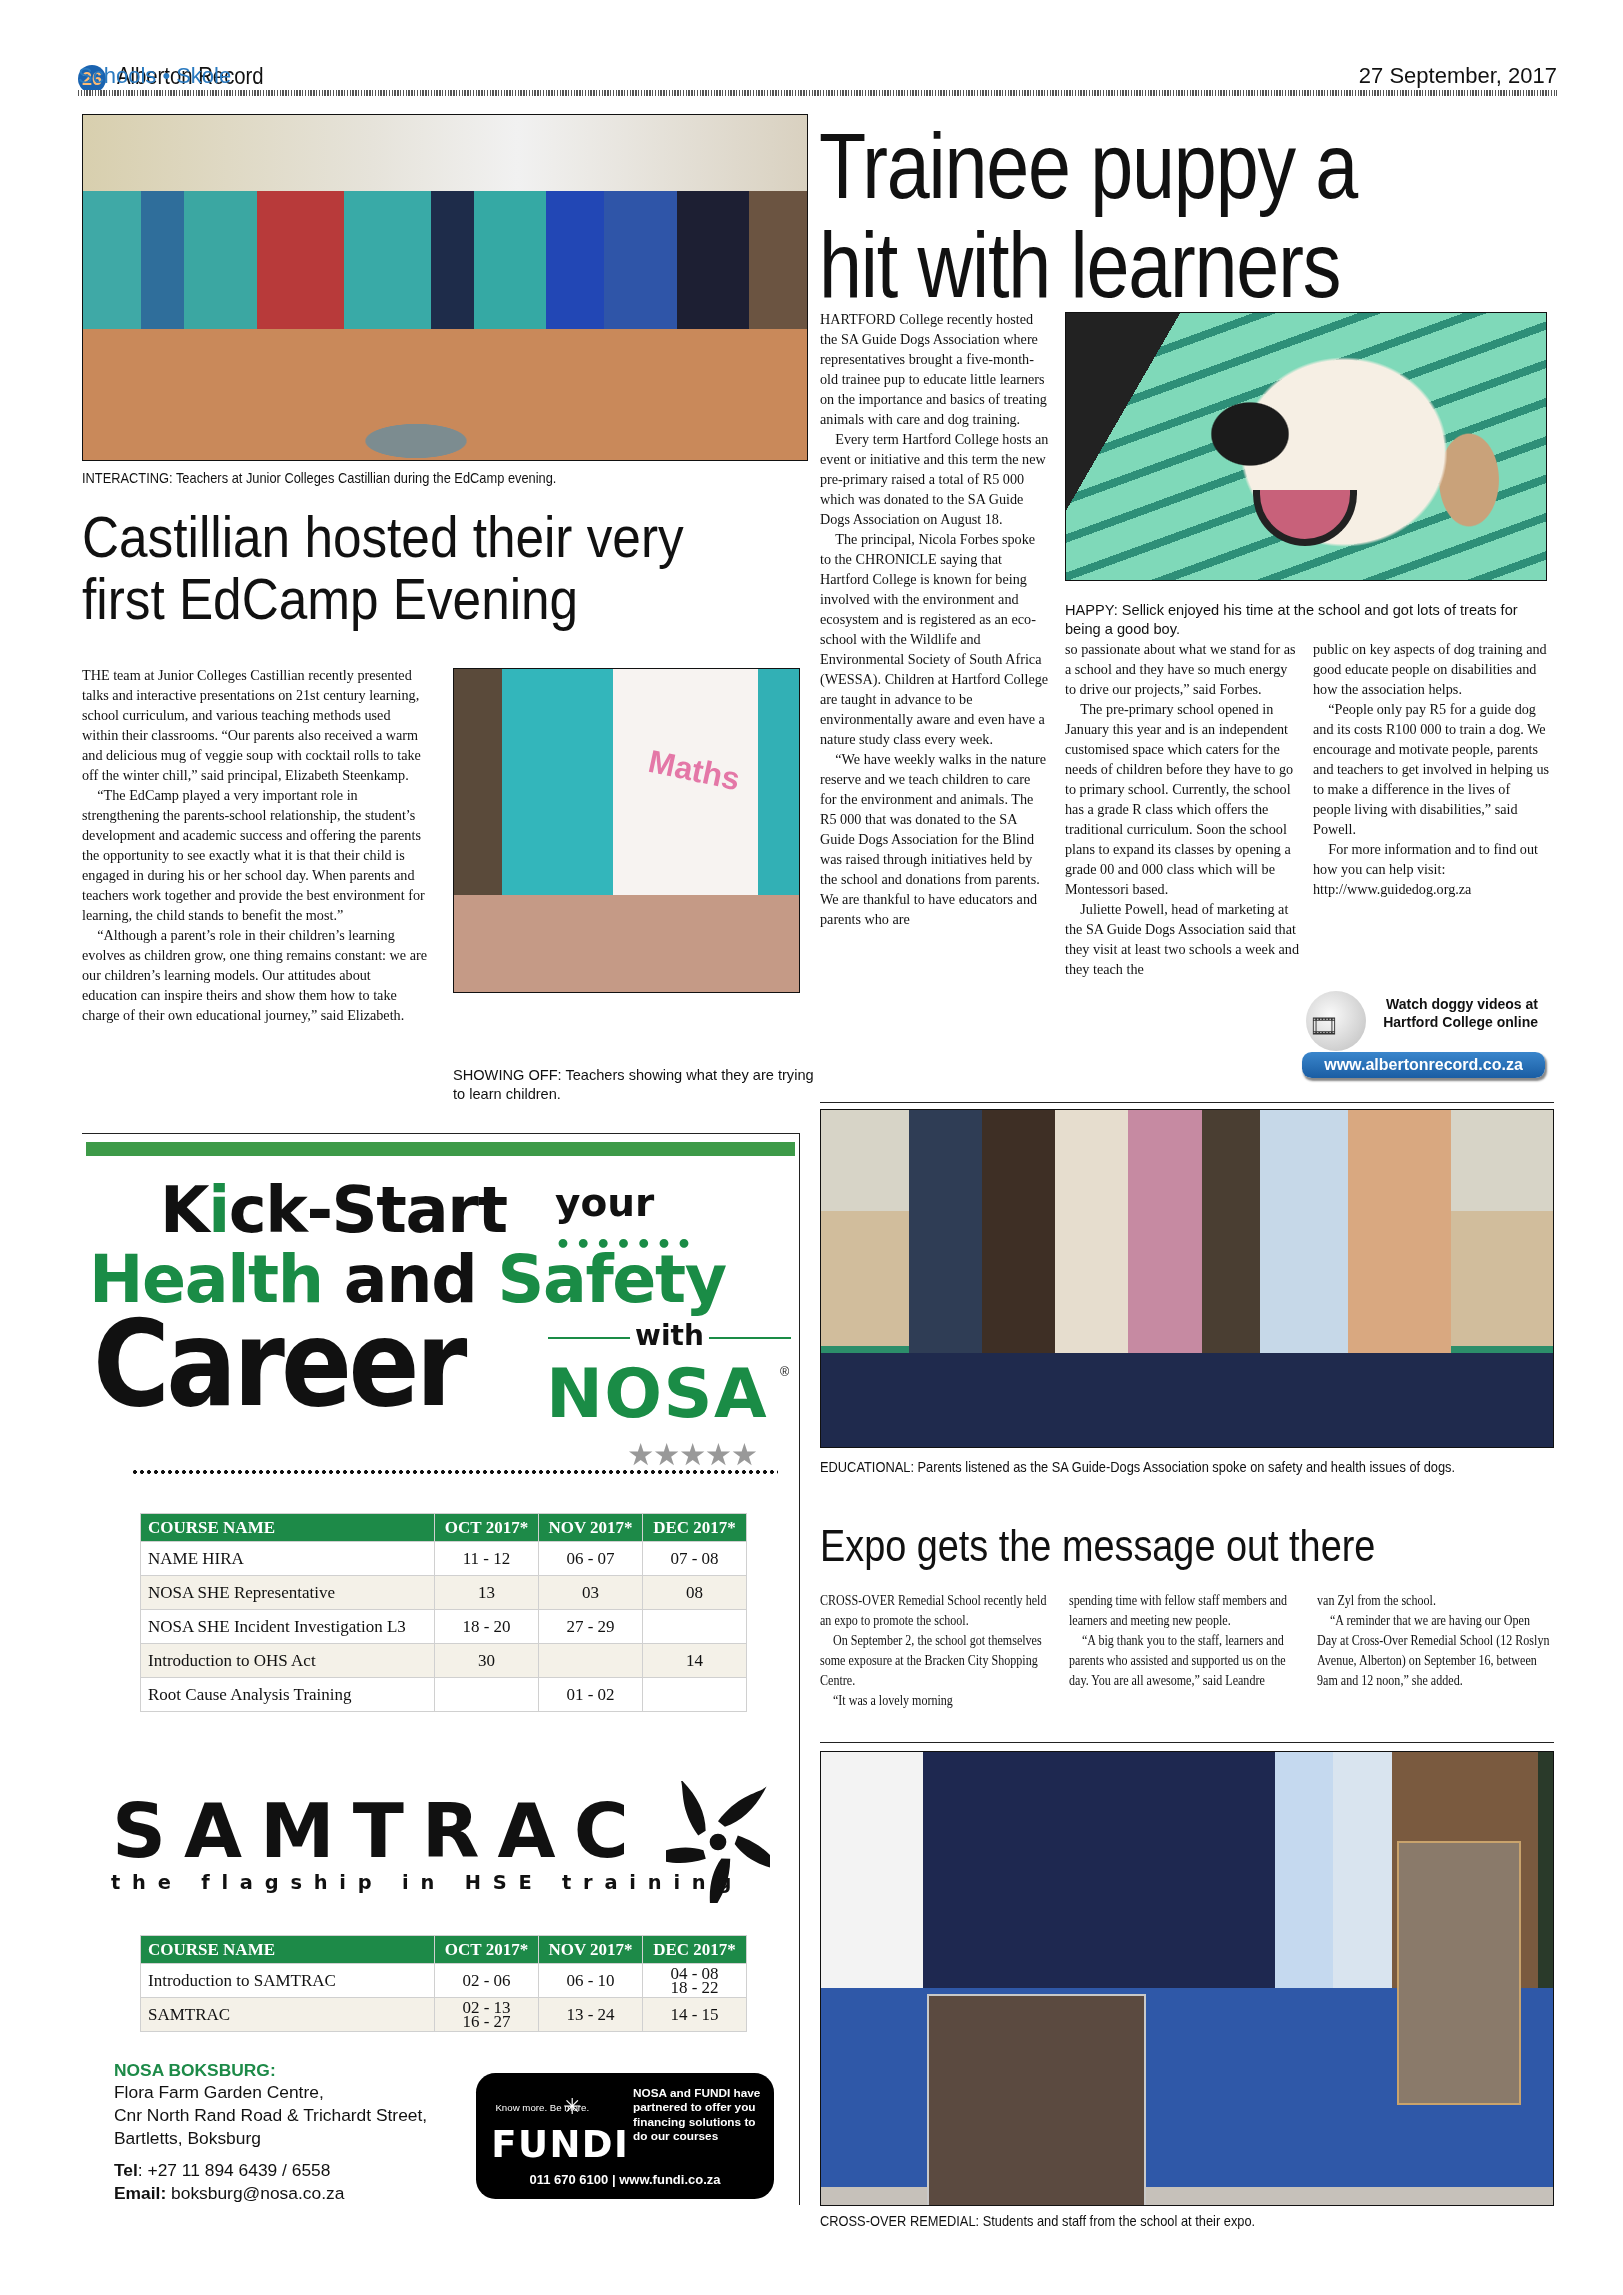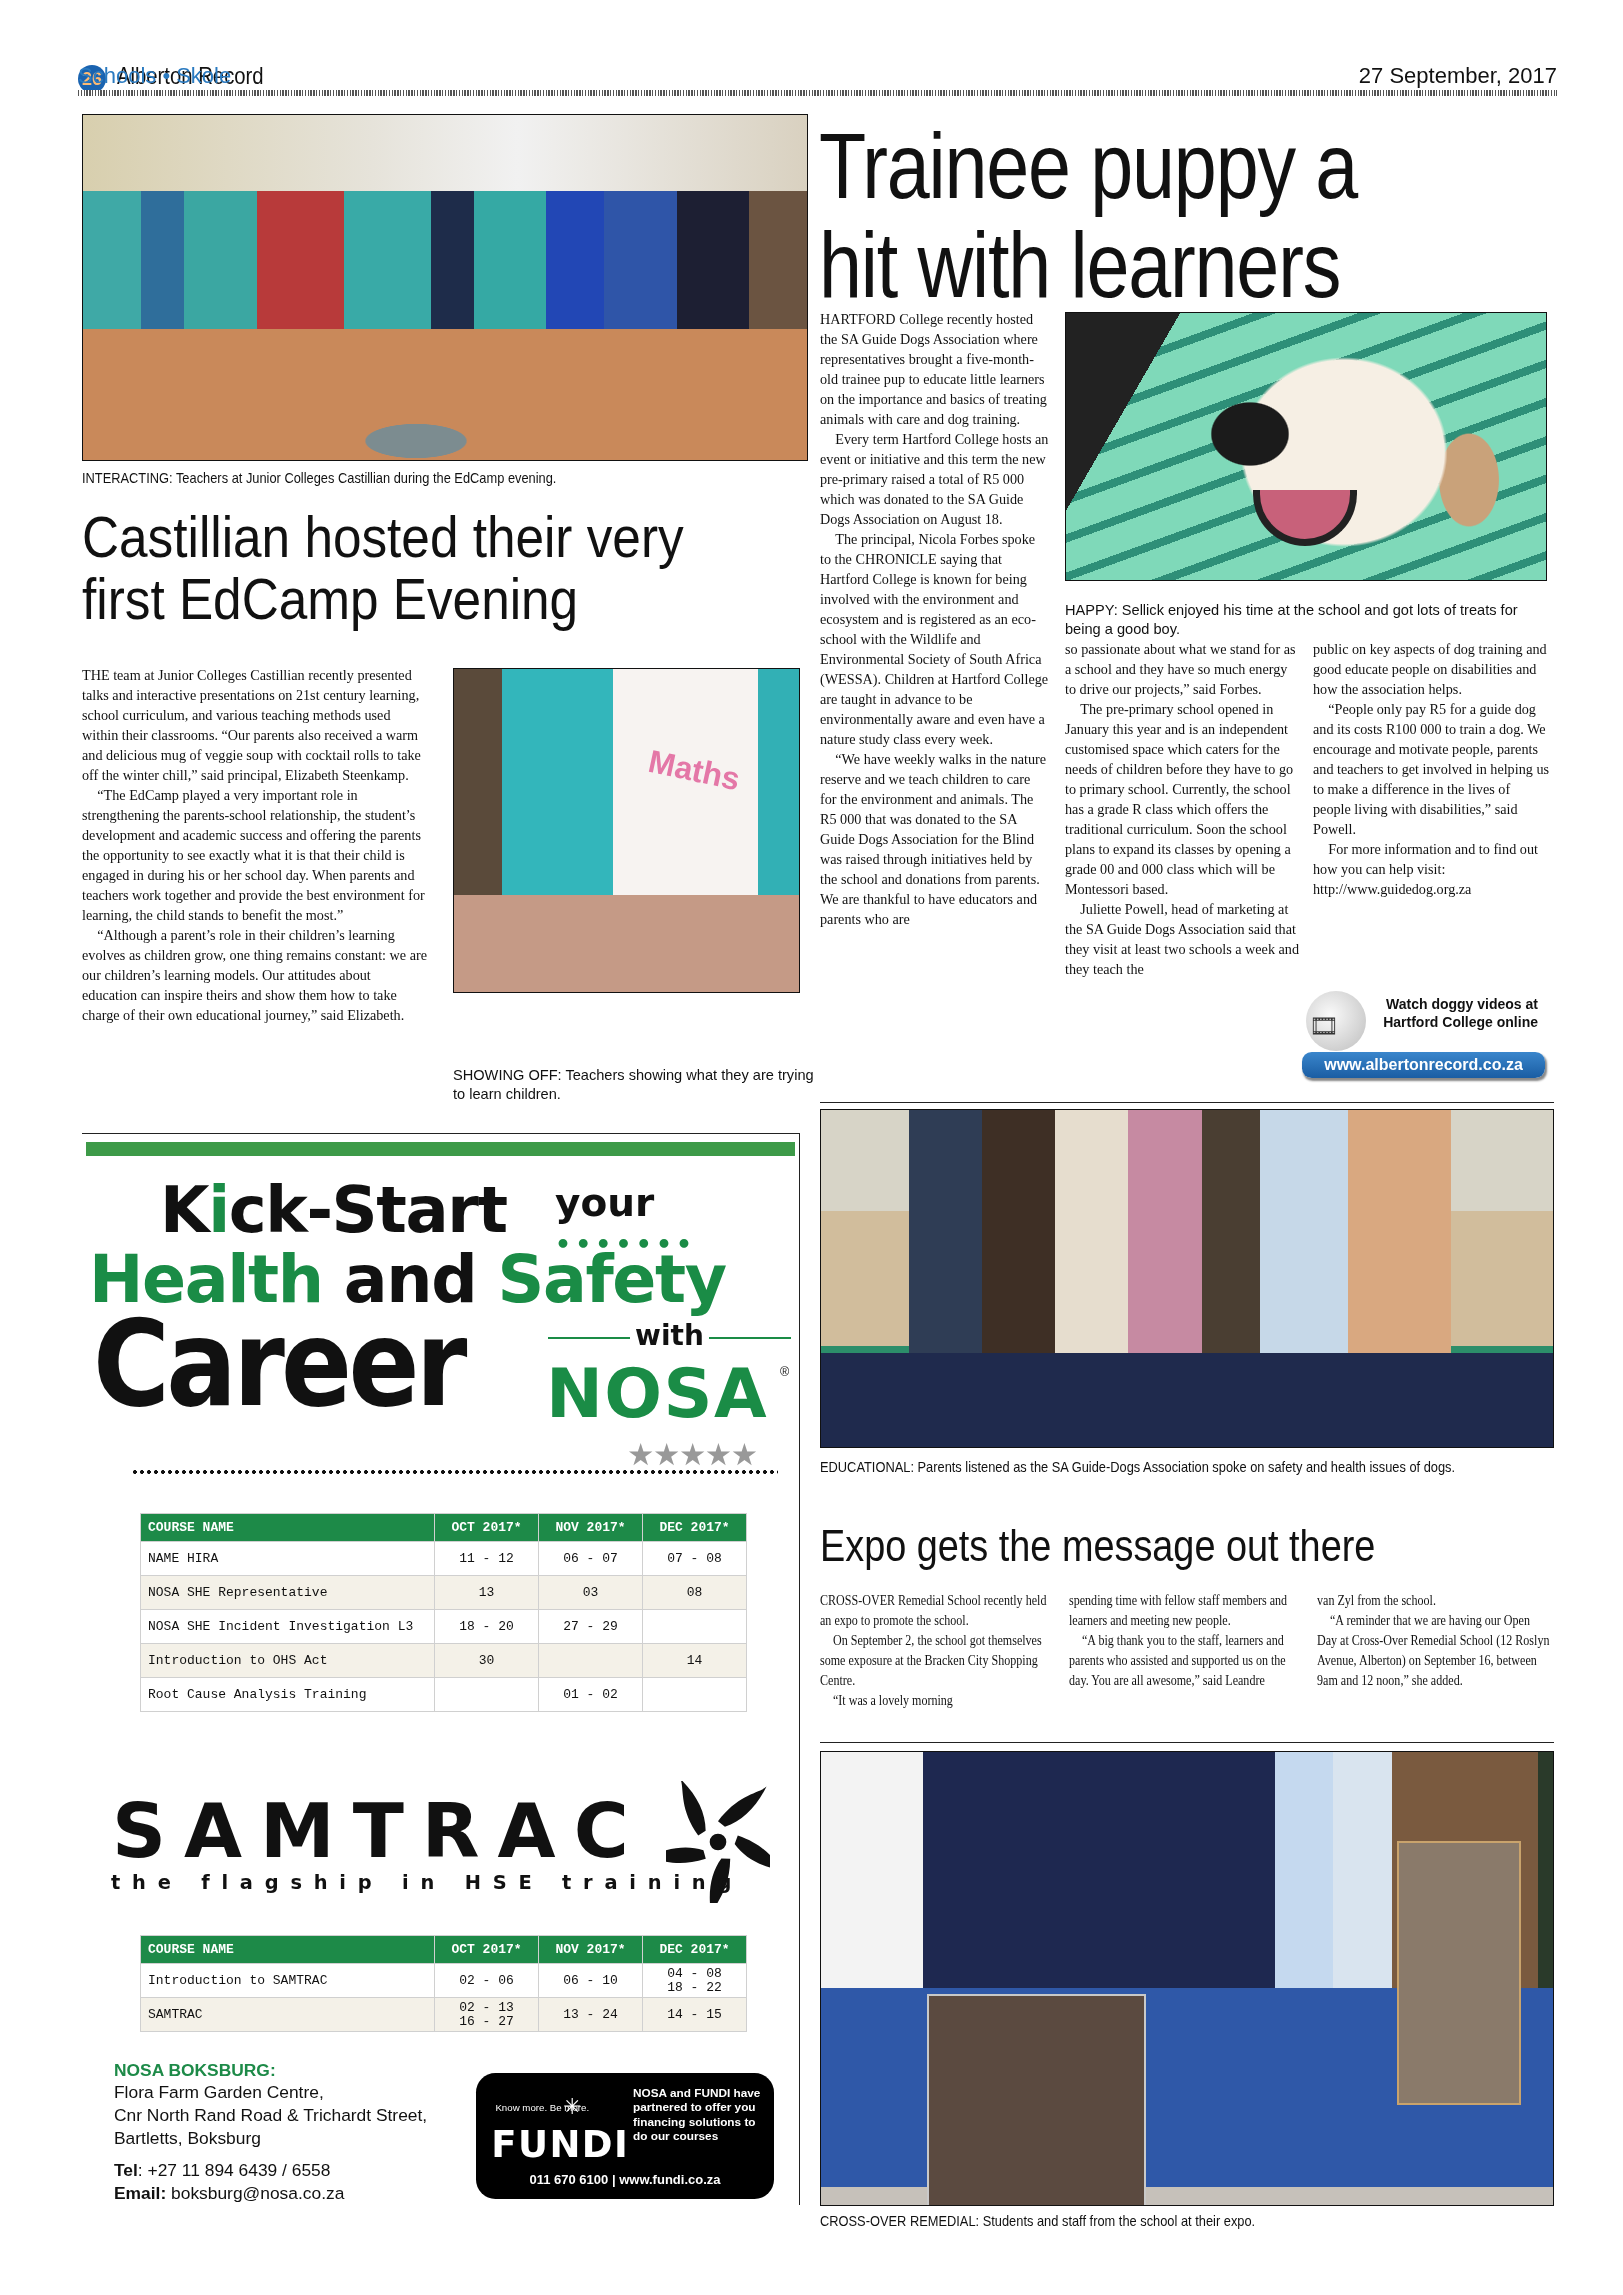--- a/index.html
+++ b/index.html
@@ -88,21 +88,21 @@
   .career { left: 93px; top: 1305px; font-family: "DejaVu Sans", sans-serif; font-weight: bold; font-size: 119px; color: #111; letter-spacing: -4.2px; transform: scaleX(0.88); transform-origin: left; line-height: 1; }
   .with { left: 548px; top: 1319px; width: 243px; text-align: center; font-family: "DejaVu Sans", sans-serif; font-weight: bold; font-size: 28px; color: #111; }
   .with::before, .with::after { content: ""; position: absolute; top: 18px; width: 82px; height: 2.1px; background: #1a8c46; }
   .with::before { left: 0; } .with::after { right: 0; }
   .nosa-logo { left: 546px; top: 1354px; font-family: "DejaVu Sans", sans-serif; font-weight: bold; font-size: 68px; color: #1a8c46; letter-spacing: 1.4px; }
   .reg { left: 780px; top: 1365px; font-size: 12.5px; color: #111; font-family: "Liberation Sans", sans-serif; }
   .stars { left: 627px; top: 1437px; font-size: 30.5px; color: #999; letter-spacing: -1.4px; }
   .dotline { left: 132px; top: 1470px; width: 646px; height: 4.2px;
     background: radial-gradient(circle 2.1px at 2.8px 2.1px, #111 90%, transparent 100%) 0 0 / 7px 4.2px repeat-x; }
 
-  table.course { position: absolute; border-collapse: collapse; font-family: Liberation Mono, monospace; font-size: 13px; color: #111; padding-left: 42px; }
+  table.course { position: absolute; border-collapse: collapse; font-family: Liberation Serif, serif; font-size: 17px; color: #111; padding-left: 42px; }
   table.course th { background: #1d8a48; color: #fff; font-weight: bold; text-align: center; height: 28px; border: 1.4px solid #d0d0d0; padding: 0 7px; transform-origin: center; }
   table.course th:first-child { text-align: left; }
   table.course td { border: 1.4px solid #d0d0d0; text-align: center; height: 34px; padding: 0 7px; }
   table.course td:first-child { text-align: left; }
   table.course tr:nth-child(even) td { background: #f4f1e8; }
   .tbl-nosa { left: 140px; top: 1513px; width: 607px; }
   .tbl-samtrac { left: 140px; top: 1935px; width: 607px; }
   .tbl-samtrac td { height: 32px; line-height: 14px; }
 
   .samtrac { left: 112px; top: 1787px; font-family: "DejaVu Sans", sans-serif; font-weight: bold; font-size: 75px; color: #111; letter-spacing: 18px; }

